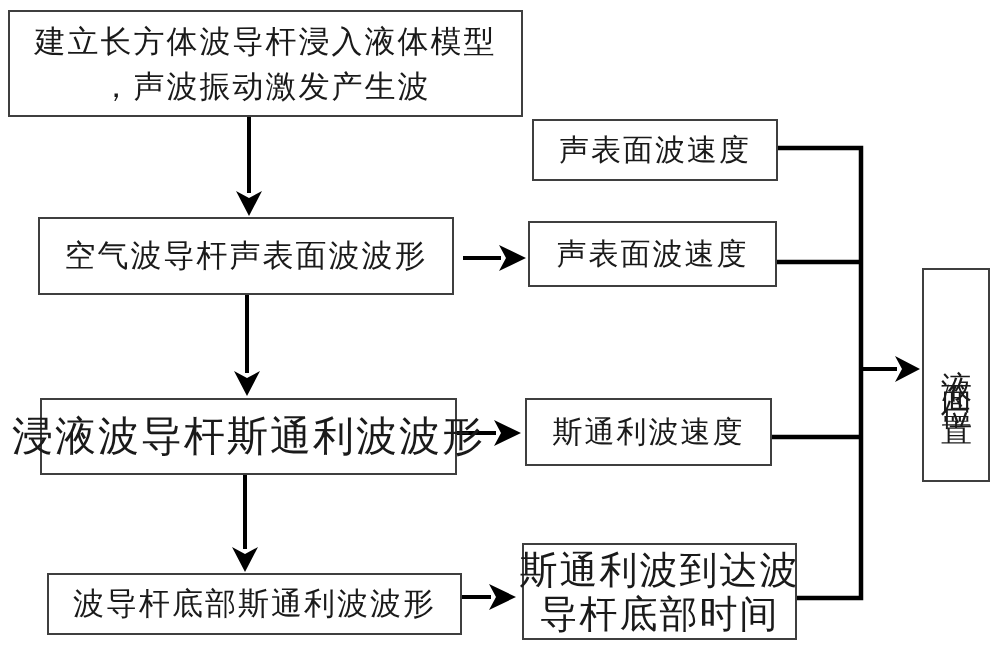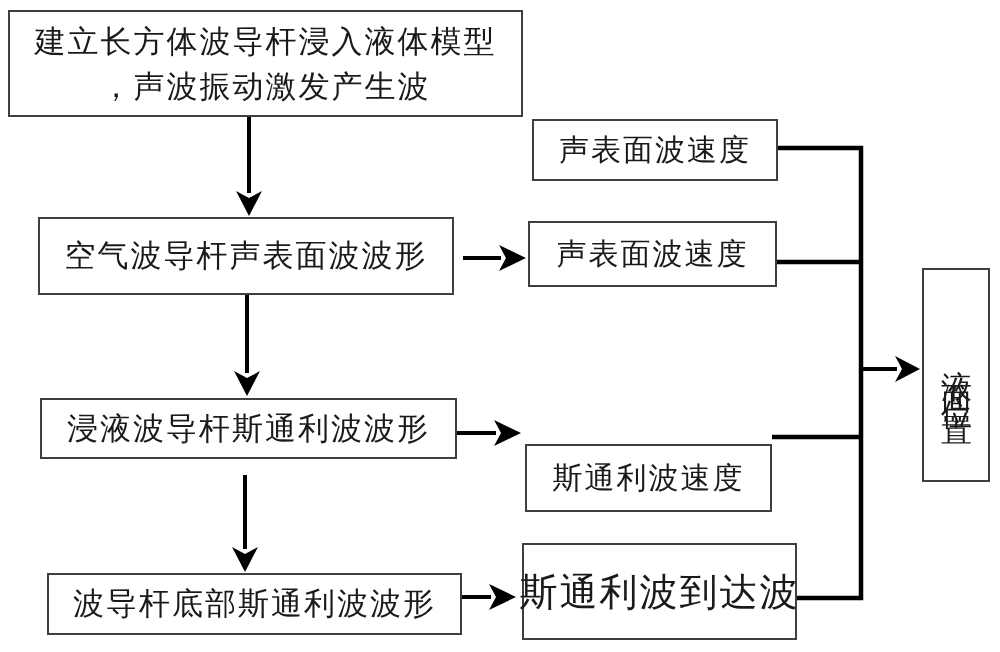--- a/index.html
+++ b/index.html
@@ -34,25 +34,25 @@
     justify-content: center;
     text-align: center;
     letter-spacing: 2px;
   }
   .node .ln {
     display: block;
     white-space: nowrap;
   }
   .n-model      { left: 8px;   top: 10px;  width: 515px; height: 107px; font-size: 31px; line-height: 45px; }
   .n-saw-wave   { left: 38px;  top: 217px; width: 416px; height: 78px;  font-size: 31px; }
-  .n-sto-wave   { left: 40px;  top: 398px; width: 417px; height: 61px;  font-size: 31px; }
+  .n-sto-wave   { left: 40px;  top: 398px; width: 417px; height: 77px;  font-size: 41px; }
   .n-bot-wave   { left: 47px;  top: 573px; width: 415px; height: 62px;  font-size: 31px; }
   .n-excite     { left: 532px; top: 119px; width: 246px; height: 62px;  font-size: 30px; }
   .n-saw-vel    { left: 528px; top: 221px; width: 249px; height: 66px;  font-size: 30px; }
-  .n-sto-vel    { left: 525px; top: 398px; width: 247px; height: 68px;  font-size: 30px; margin-top: 46px; }
+  .n-sto-vel    { left: 525px; top: 398px; width: 247px; height: 68px;  font-size: 30px; }
   .n-time       { left: 522px; top: 543px; width: 275px; height: 97px;  font-size: 38px; line-height: 44px; }
   .n-level      { left: 922px; top: 268px; width: 68px;  height: 214px; font-size: 31px; }
   .n-level .ln {
     writing-mode: vertical-rl;
     text-orientation: upright;
     letter-spacing: 15px;
     white-space: nowrap;
   }
   .stem  { stroke: #000000; stroke-width: 4;   fill: none; }
   .bus   { stroke: #000000; stroke-width: 4.5; fill: none; stroke-linejoin: miter; }
@@ -127,19 +127,20 @@
   <div class="node n-saw-vel">
     <span class="ln">声表面波速度</span>
   </div>
 
   <div class="node n-sto-vel">
     <span class="ln">斯通利波速度</span>
   </div>
 
   <div class="node n-time">
     <span class="ln">斯通利波到达波</span>
+    <span class="ln">导杆底部时间</span>
   </div>
 
   <div class="node n-level">
     <span class="ln">液面位置</span>
   </div>
 
 </div>
 
 </body></html>

